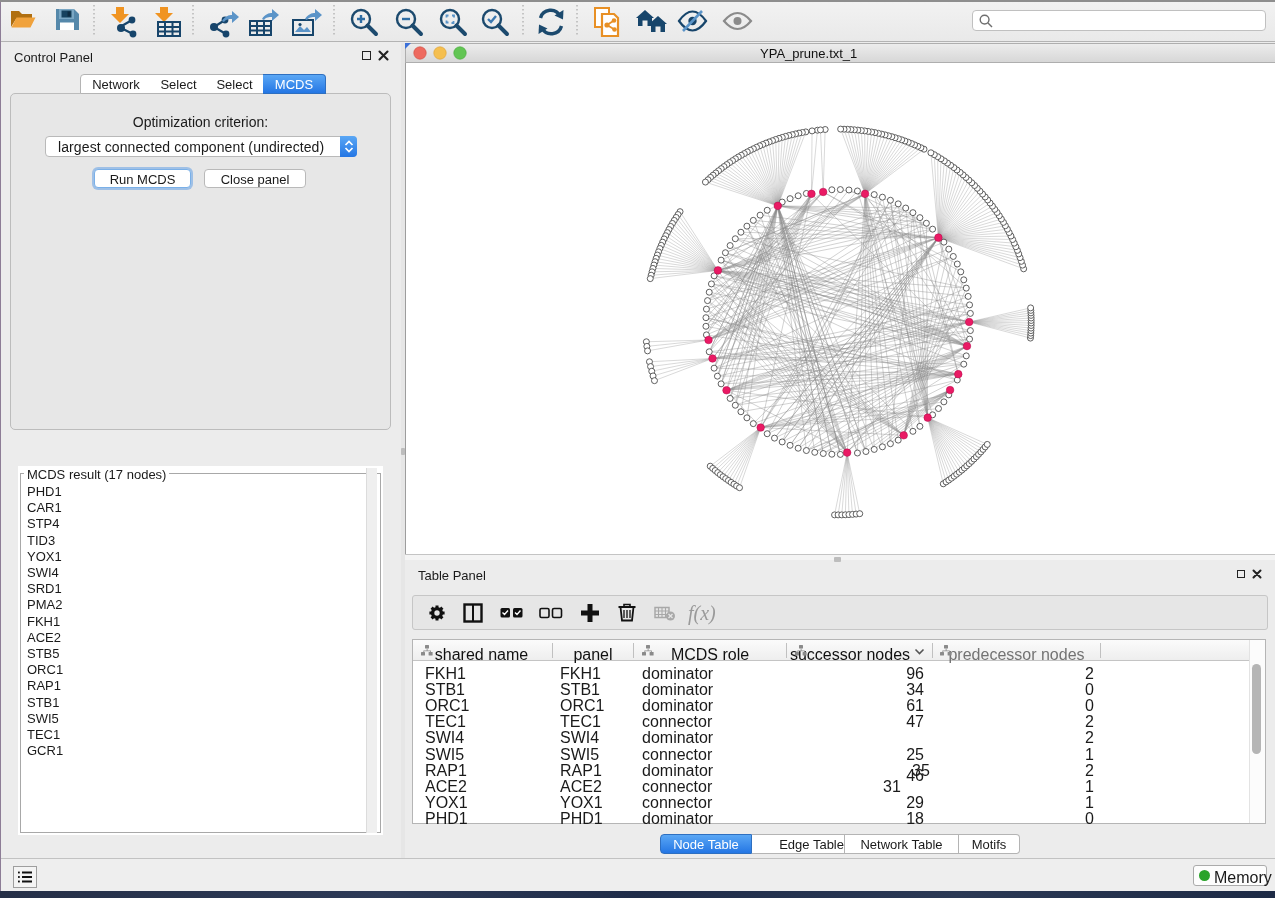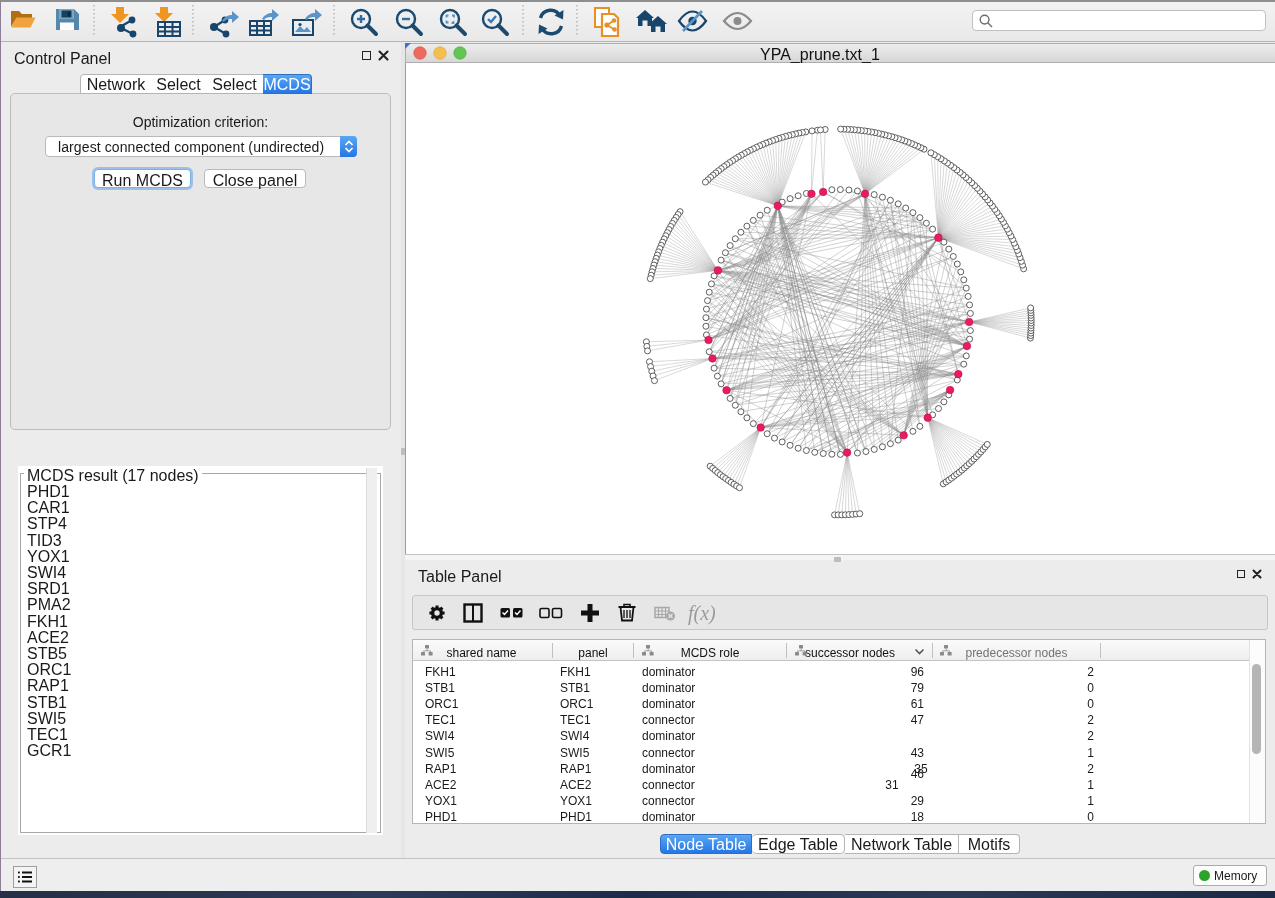--- a/index.html
+++ b/index.html
@@ -1,18 +1,18 @@
 <!DOCTYPE html>
 <html><head><meta charset="utf-8"><style>
 *{margin:0;padding:0;box-sizing:border-box}
 html,body{width:1275px;height:898px;overflow:hidden}
 body{font-family:"Liberation Sans",sans-serif;background:#ececec;position:relative}
 .abs{position:absolute}
-.t13{font-size:16px;color:#1a1a1a}
-.t12{font-size:12px;color:#1a1a1a}
+.t13{font-size:13px;color:#1a1a1a}
+.t12{font-size:16px;color:#1a1a1a}
 </style></head><body>
 
 
 <div class="abs" style="left:0;top:0;width:1275px;height:2px;background:#8e8e8e"></div>
 
 <div class="abs" style="left:0;top:2px;width:1275px;height:40px;background:linear-gradient(#f2f2f2,#e9e9e9);border-bottom:1px solid #b3b3b3"></div>
 <svg class="abs" style="left:0;top:2px" width="960" height="39" viewBox="0 0 960 39">
 
  <g stroke="#9a9a9a" stroke-width="1" stroke-dasharray="1.5,2.5">
   <line x1="94" y1="3" x2="94" y2="35"></line>
@@ -157,21 +157,21 @@
     <path d="M1.5 1.5 L9.5 9.5 M9.5 1.5 L1.5 9.5" stroke="#222" stroke-width="2.1" stroke-linecap="round"></path>
   </svg>
 
 
 <div class="abs" style="left:10px;top:93px;width:381px;height:337px;background:#e7e7e7;border:1px solid #bcbcbc;border-radius:5px"></div>
 
 <div class="abs" style="left:80px;top:74px;width:246px;height:20px"></div>
 <div class="abs t13" style="left:80px;top:74px;width:72px;height:20px;background:#fff;border:1px solid #b4b4b4;border-radius:4px 0 0 0;line-height:19px;text-align:center">Network</div>
 <div class="abs t13" style="left:151px;top:74px;width:56px;height:20px;background:#fff;border:1px solid #b4b4b4;border-left:none;line-height:19px;text-align:center">Select</div>
 <div class="abs t13" style="left:206px;top:74px;width:58px;height:20px;background:#fff;border:1px solid #b4b4b4;border-left:none;line-height:19px;text-align:center">Select</div>
-<div class="abs t13" style="left:263px;top:74px;width:49px;height:20px;background:linear-gradient(#5aa7f5,#2476e4);border:1px solid #2e6fc0;border-left:none;border-radius:0 4px 0 0;line-height:19px;text-align:center;color:#fff">MCDS</div>
+<div class="abs t13" style="left:263px;top:74px;width:63px;height:20px;background:linear-gradient(#5aa7f5,#2476e4);border:1px solid #2e6fc0;border-left:none;border-radius:0 4px 0 0;line-height:19px;text-align:center;color:#fff">MCDS</div>
 
 <div class="abs" style="left:0;top:114px;width:401px;text-align:center;font-size:14px;color:#1a1a1a">Optimization criterion:</div>
 
 <div class="abs" style="left:45px;top:136px;width:312px;height:21px;background:#fff;border:1px solid #b9b9b9;border-radius:4px"></div>
 <div class="abs" style="left:58px;top:139px;font-size:14px;letter-spacing:0.1px;color:#1a1a1a">largest connected component (undirected)</div>
 <div class="abs" style="left:340px;top:136px;width:17px;height:21px;background:linear-gradient(#5aa7f5,#2476e4);border-radius:0 4px 4px 0"></div>
 <svg class="abs" style="left:342.5px;top:140px" width="12" height="13" viewBox="0 0 12 13">
  <path d="M2.5 5 L6 1.5 L9.5 5" fill="none" stroke="#fff" stroke-width="1.7"></path>
  <path d="M2.5 8 L6 11.5 L9.5 8" fill="none" stroke="#fff" stroke-width="1.7"></path>
 </svg>
@@ -603,41 +603,41 @@
     <path d="M1.5 1.5 L5.5 5.5 L9.5 1.5" fill="none" stroke="#555" stroke-width="1.6"></path>
   </svg>
 <div class="abs t12" style="left:425px;top:664.5px">FKH1</div>
 <div class="abs t12" style="left:560px;top:664.5px">FKH1</div>
 <div class="abs t12" style="left:642px;top:664.5px">dominator</div>
 <div class="abs t12" style="left:860px;top:664.5px;width:64px;text-align:right">96</div>
 <div class="abs t12" style="left:1030px;top:664.5px;width:64px;text-align:right">2</div>
 <div class="abs t12" style="left:425px;top:680.7px">STB1</div>
 <div class="abs t12" style="left:560px;top:680.7px">STB1</div>
 <div class="abs t12" style="left:642px;top:680.7px">dominator</div>
-<div class="abs t12" style="left:860px;top:680.7px;width:64px;text-align:right">79</div>
+<div class="abs t12" style="left:860px;top:680.7px;width:64px;text-align:right">34</div>
 <div class="abs t12" style="left:1030px;top:680.7px;width:64px;text-align:right">0</div>
 <div class="abs t12" style="left:425px;top:696.9px">ORC1</div>
 <div class="abs t12" style="left:560px;top:696.9px">ORC1</div>
 <div class="abs t12" style="left:642px;top:696.9px">dominator</div>
 <div class="abs t12" style="left:860px;top:696.9px;width:64px;text-align:right">61</div>
 <div class="abs t12" style="left:1030px;top:696.9px;width:64px;text-align:right">0</div>
 <div class="abs t12" style="left:425px;top:713.1px">TEC1</div>
 <div class="abs t12" style="left:560px;top:713.1px">TEC1</div>
 <div class="abs t12" style="left:642px;top:713.1px">connector</div>
 <div class="abs t12" style="left:860px;top:713.1px;width:64px;text-align:right">47</div>
 <div class="abs t12" style="left:1030px;top:713.1px;width:64px;text-align:right">2</div>
 <div class="abs t12" style="left:425px;top:729.3px">SWI4</div>
 <div class="abs t12" style="left:560px;top:729.3px">SWI4</div>
 <div class="abs t12" style="left:642px;top:729.3px">dominator</div>
 <div class="abs t12" style="left:860px;top:767px;width:64px;text-align:right">46</div>
 <div class="abs t12" style="left:1030px;top:729.3px;width:64px;text-align:right">2</div>
 <div class="abs t12" style="left:425px;top:745.5px">SWI5</div>
 <div class="abs t12" style="left:560px;top:745.5px">SWI5</div>
 <div class="abs t12" style="left:642px;top:745.5px">connector</div>
-<div class="abs t12" style="left:860px;top:745.5px;width:64px;text-align:right">43</div>
+<div class="abs t12" style="left:860px;top:745.5px;width:64px;text-align:right">25</div>
 <div class="abs t12" style="left:1030px;top:745.5px;width:64px;text-align:right">1</div>
 <div class="abs t12" style="left:425px;top:761.7px">RAP1</div>
 <div class="abs t12" style="left:560px;top:761.7px">RAP1</div>
 <div class="abs t12" style="left:642px;top:761.7px">dominator</div>
 <div class="abs t12" style="left:889px;top:761.7px;width:64px;text-align:center">35</div>
 <div class="abs t12" style="left:1030px;top:761.7px;width:64px;text-align:right">2</div>
 <div class="abs t12" style="left:425px;top:777.9px">ACE2</div>
 <div class="abs t12" style="left:560px;top:777.9px">ACE2</div>
 <div class="abs t12" style="left:642px;top:777.9px">connector</div>
 <div class="abs t12" style="left:860px;top:777.9px;width:64px;text-align:center">31</div>
@@ -650,21 +650,21 @@
 <div class="abs t12" style="left:425px;top:810.3px">PHD1</div>
 <div class="abs t12" style="left:560px;top:810.3px">PHD1</div>
 <div class="abs t12" style="left:642px;top:810.3px">dominator</div>
 <div class="abs t12" style="left:860px;top:810.3px;width:64px;text-align:right">18</div>
 <div class="abs t12" style="left:1030px;top:810.3px;width:64px;text-align:right">0</div>
 
 <div class="abs" style="left:1249px;top:640px;width:16px;height:183px;background:#fcfcfc;border-left:1px solid #e3e3e3"></div>
 <div class="abs" style="left:1252px;top:664px;width:9px;height:90px;background:#b5b5b5;border-radius:5px"></div>
 
 <div class="abs t13" style="left:660px;top:834px;width:92px;height:20px;background:linear-gradient(#5aa7f5,#2476e4);border:1px solid #2e6fc0;color:#fff;border-radius:4px 0 0 4px;line-height:19px;text-align:center">Node Table</div>
-<div class="abs t13" style="left:752px;top:834px;width:93px;height:20px;background:#fff;border:1px solid #b4b4b4;border-left:none;color:#1a1a1a;border-radius:5px;line-height:19px;text-align:center">Edge Table</div>
+<div class="abs t13" style="left:752px;top:834px;width:93px;height:20px;background:#fff;border:1px solid #b4b4b4;border-left:none;color:#1a1a1a;border-radius:0;line-height:19px;text-align:right">Edge Table</div>
 <div class="abs t13" style="left:845px;top:834px;width:114px;height:20px;background:#fff;border:1px solid #b4b4b4;border-left:none;color:#1a1a1a;border-radius:0;line-height:19px;text-align:center">Network Table</div>
 <div class="abs t13" style="left:959px;top:834px;width:61px;height:20px;background:#fff;border:1px solid #b4b4b4;border-left:none;color:#1a1a1a;border-radius:0 4px 4px 0;line-height:19px;text-align:center">Motifs</div>
 
 
 <div class="abs" style="left:1px;top:858px;width:1274px;height:33px;background:#eeeeee;border-top:1px solid #c2c2c2"></div>
 <div class="abs" style="left:13px;top:866px;width:24px;height:22px;background:#f4f4f4;border:1px solid #9e9e9e"></div>
 <svg class="abs" style="left:18px;top:871px" width="14" height="12" viewBox="0 0 14 12">
  <g stroke="#111" stroke-width="1.8">
       <path d="M4 1.5 H14 M4 6 H14 M4 10.5 H14"></path>
     </g>

